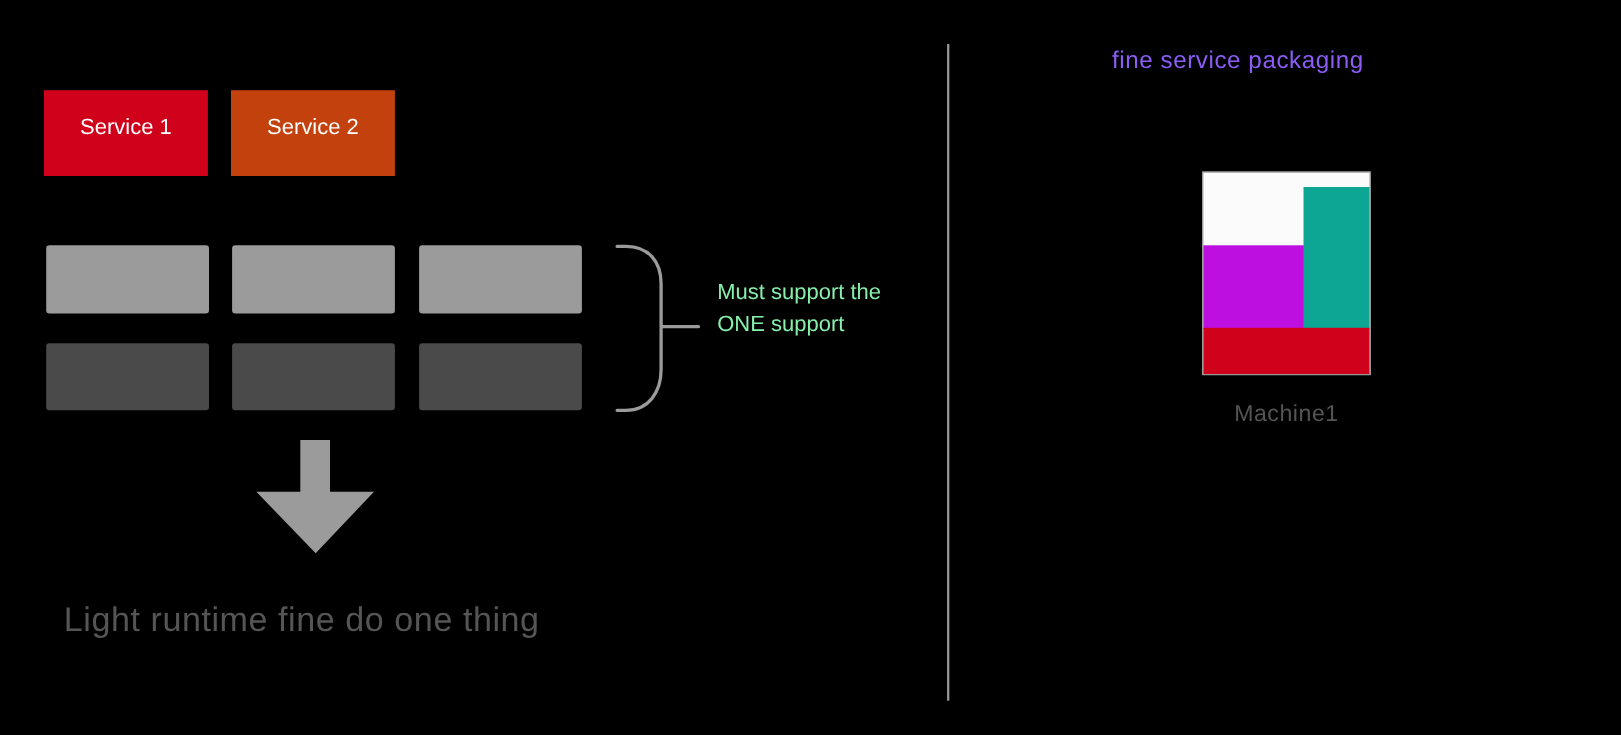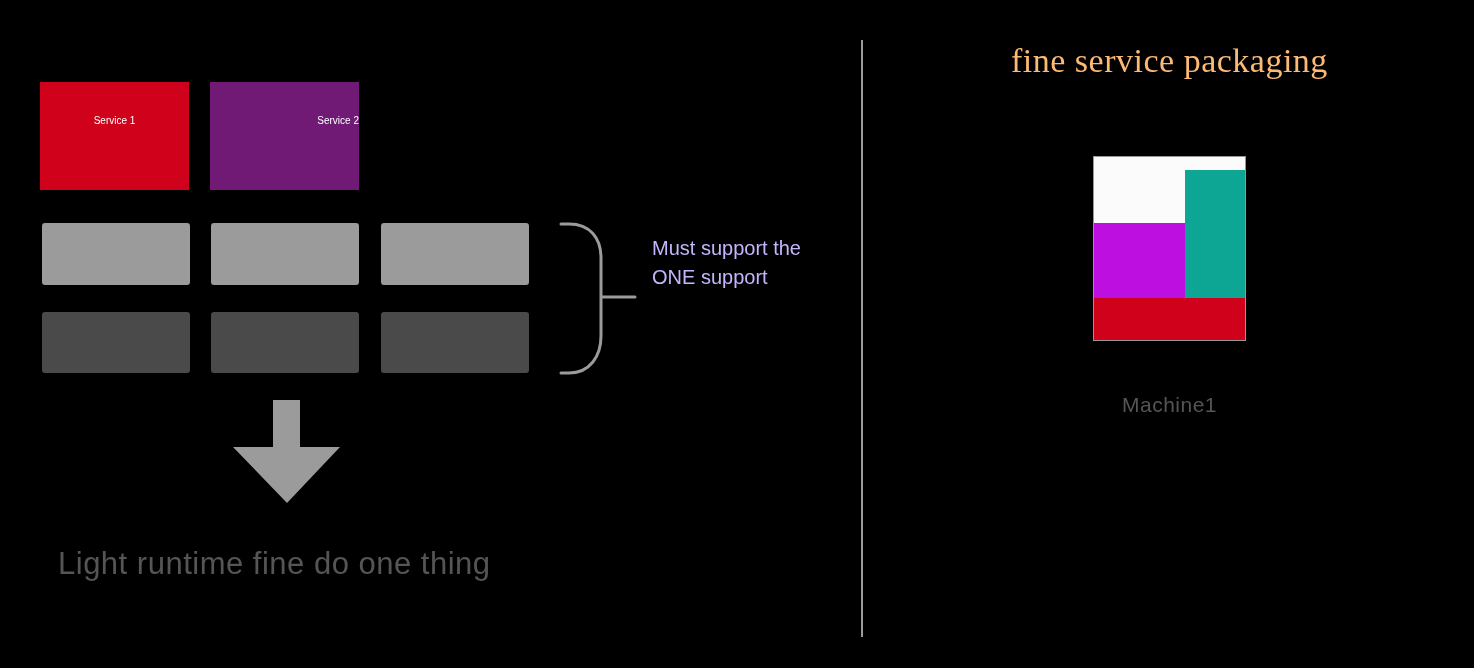--- a/index.html
+++ b/index.html
@@ -2,73 +2,73 @@
 <html><head>
 <meta charset="utf-8">
 <style>
   html,body{margin:0;padding:0;background:#000;}
   .canvas{
     position:relative;width:1474px;height:668px;background:#000;overflow:hidden;
     font-family:"Liberation Sans","DejaVu Sans",sans-serif;
   }
   
   .svc{
-    position:absolute;top:82px;width:149px;height:108px;
-    color:#ffffff;font-size:10px;text-align:center;
-    padding-top:33px;box-sizing:border-box;
+    position:absolute;top:82px;width:149px;height:78px;
+    color:#ffffff;font-size:20px;text-align:center;
+    padding-top:23px;box-sizing:border-box;
   }
   .svc1{left:40px}.svc2{left:210px}.svc3{left:383px}
   
   .runtime{position:absolute;width:148px;border-radius:3px;}
   .row-light{top:223px;height:62px;}
   .row-dark{top:312px;height:61px;}
   .g1{left:42px}.g2{left:211px}.g3{left:381px}
   
   .bracket{position:absolute;left:555px;top:215px;}
   .annotation{
-    position:absolute;left:652px;top:234px;width:220px;
-    color:#c4b5fd;font-size:20px;line-height:29px;font-weight:300;
+    position:absolute;left:652px;top:252px;width:220px;
+    color:#86efac;font-size:20px;line-height:29px;font-weight:300;
   }
   .annotation span{display:block;}
   
   .arrow{position:absolute;left:233px;top:399px;}
   
   .caption{
     position:absolute;left:58px;top:546px;
     color:#555555;font-size:31px;font-weight:300;letter-spacing:.5px;white-space:nowrap;
   }
   
   .divider{position:absolute;left:861px;top:40px;width:1.5px;height:597px;}
   
   .right-title{
     position:absolute;left:1011px;top:42px;
-    color:#fdba74;font-size:34px;font-weight:300;letter-spacing:.5px;white-space:nowrap;font-family:Liberation Serif, serif;
+    color:#8b5cf6;font-size:22px;font-weight:300;letter-spacing:.5px;white-space:nowrap;
   }
   .machine-box{
     position:absolute;left:1093px;top:156px;width:153px;height:185px;
     background:#fbfbfb;border:1px solid #979797;box-sizing:border-box;
   }
   .blk{position:absolute;}
   .blk-magenta{left:0;top:66px;width:93px;height:76px;}
   .blk-teal{right:0;top:13px;width:60px;height:129px;}
   .blk-red{left:0;bottom:0;width:100%;height:42px;}
   .machine-label{
     position:absolute;left:1093px;top:365px;width:153px;text-align:center;
-    color:#555555;font-size:21px;font-weight:300;letter-spacing:.5px;margin-top:28px;
+    color:#555555;font-size:21px;font-weight:300;letter-spacing:.5px;
   }
 </style>
 </head>
 <body>
 
 <div class="canvas">
 
   <div class="svc svc1" style="background-color: rgb(208, 2, 27);">
     <span>Service 1</span>
   </div>
-  <div class="svc svc2" style="background-color: #701a75; text-align: right;">
+  <div class="svc svc2" style="background-color: #c2410c;">
     <span>Service 2</span>
   </div>
 
   <div class="runtime row-light g1" style="background-color: rgb(155, 155, 155);"></div>
   <div class="runtime row-light g2" style="background-color: rgb(155, 155, 155);"></div>
   <div class="runtime row-light g3" style="background-color: rgb(155, 155, 155);"></div>
 
   <div class="runtime row-dark g1" style="background-color: rgb(74, 74, 74);"></div>
   <div class="runtime row-dark g2" style="background-color: rgb(74, 74, 74);"></div>
   <div class="runtime row-dark g3" style="background-color: rgb(74, 74, 74);"></div>

